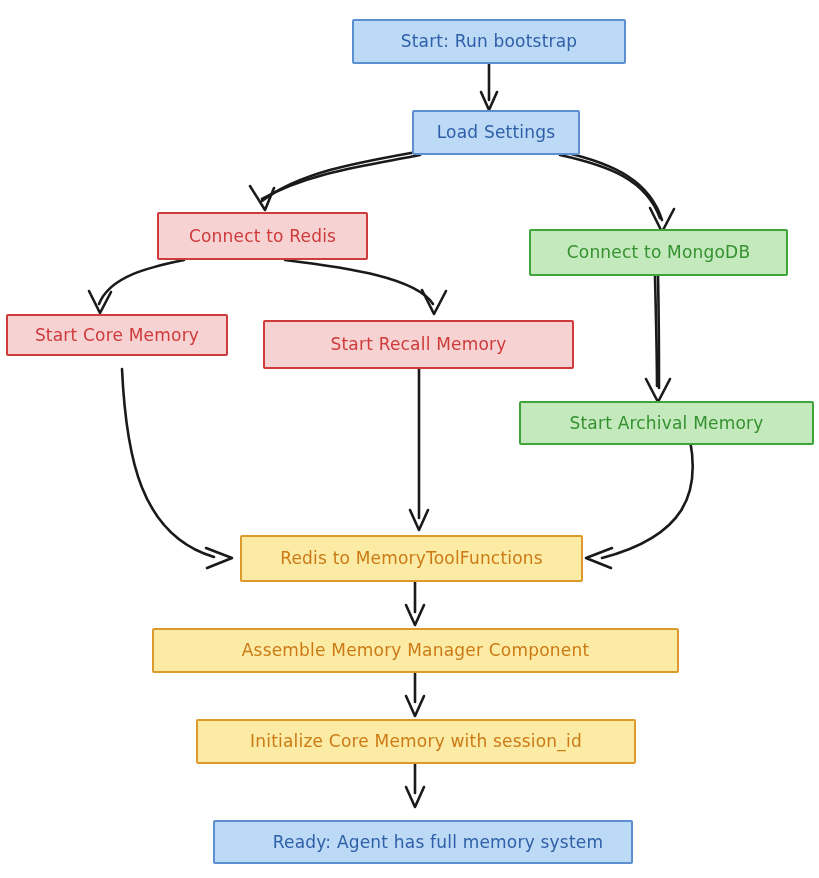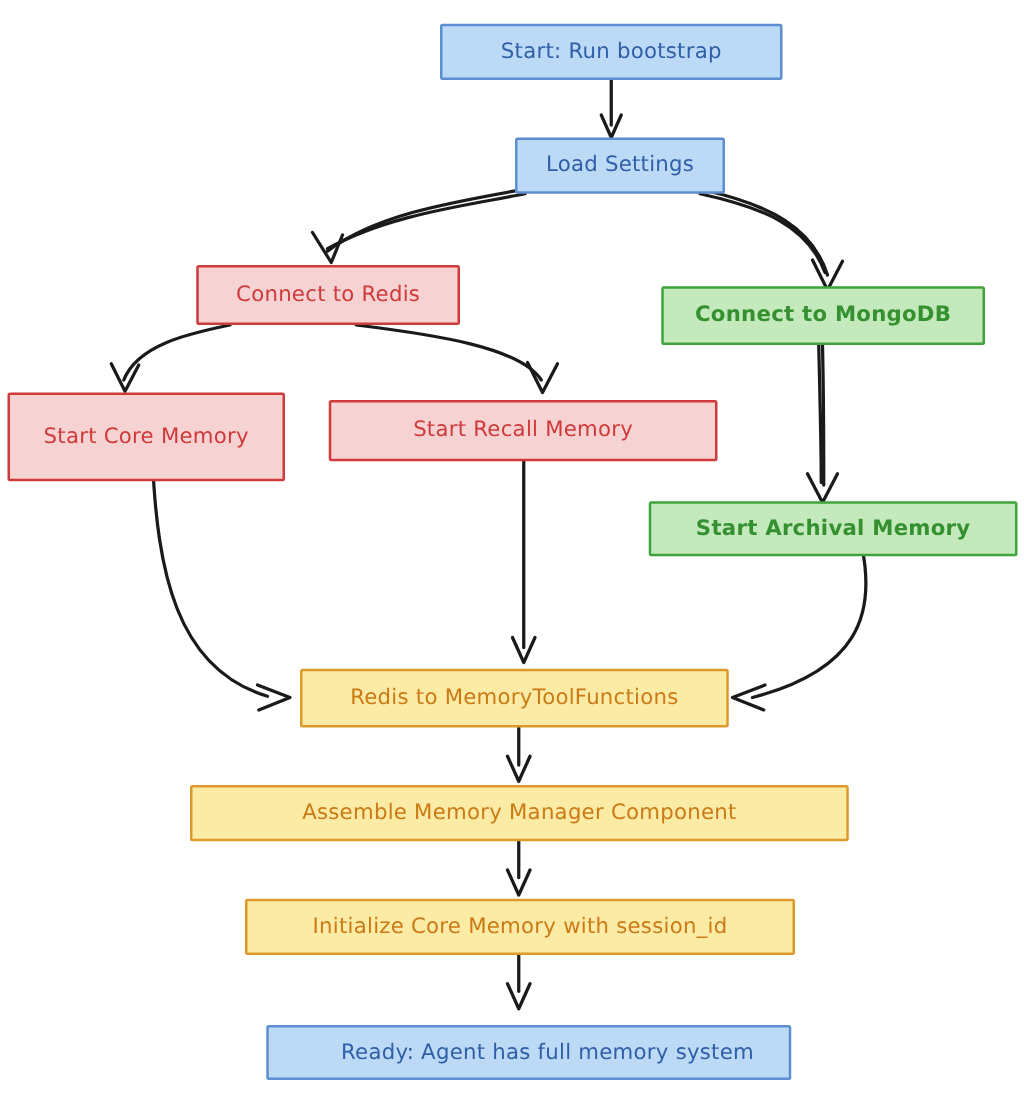--- a/index.html
+++ b/index.html
@@ -50,21 +50,20 @@
   .n-red {
     background: #f6d2d2;
     border-color: #cf3a3a;
     color: #cf3a3a;
   }
   
   .n-green {
     background: #c3e9bd;
     border-color: #3fa43a;
     color: #35912f;
-    font-weight: bold;
   }
   
   .n-yellow {
     background: #fbeba4;
     border-color: #dd9a2c;
     color: #cc7a16;
   }
   .edge-path {
     fill: none;
     stroke: #1a1a1a;
@@ -160,21 +159,21 @@
   </div>
 
   <div class="node n-red" style="left:157px; top:212px; width:211px; height:48px;">
     <span>Connect to Redis</span>
   </div>
 
   <div class="node n-green" style="left:529px; top:229px; width:259px; height:47px;">
     <span>Connect to MongoDB</span>
   </div>
 
-  <div class="node n-red" style="left:6px; top:314px; width:222px; height:71px;">
+  <div class="node n-red" style="left:6px; top:314px; width:222px; height:42px;">
     <span>Start Core Memory</span>
   </div>
 
   <div class="node n-red" style="left:263px; top:320px; width:311px; height:49px;">
     <span>Start Recall Memory</span>
   </div>
 
   <div class="node n-green" style="left:519px; top:401px; width:295px; height:44px;">
     <span>Start Archival Memory</span>
   </div>

